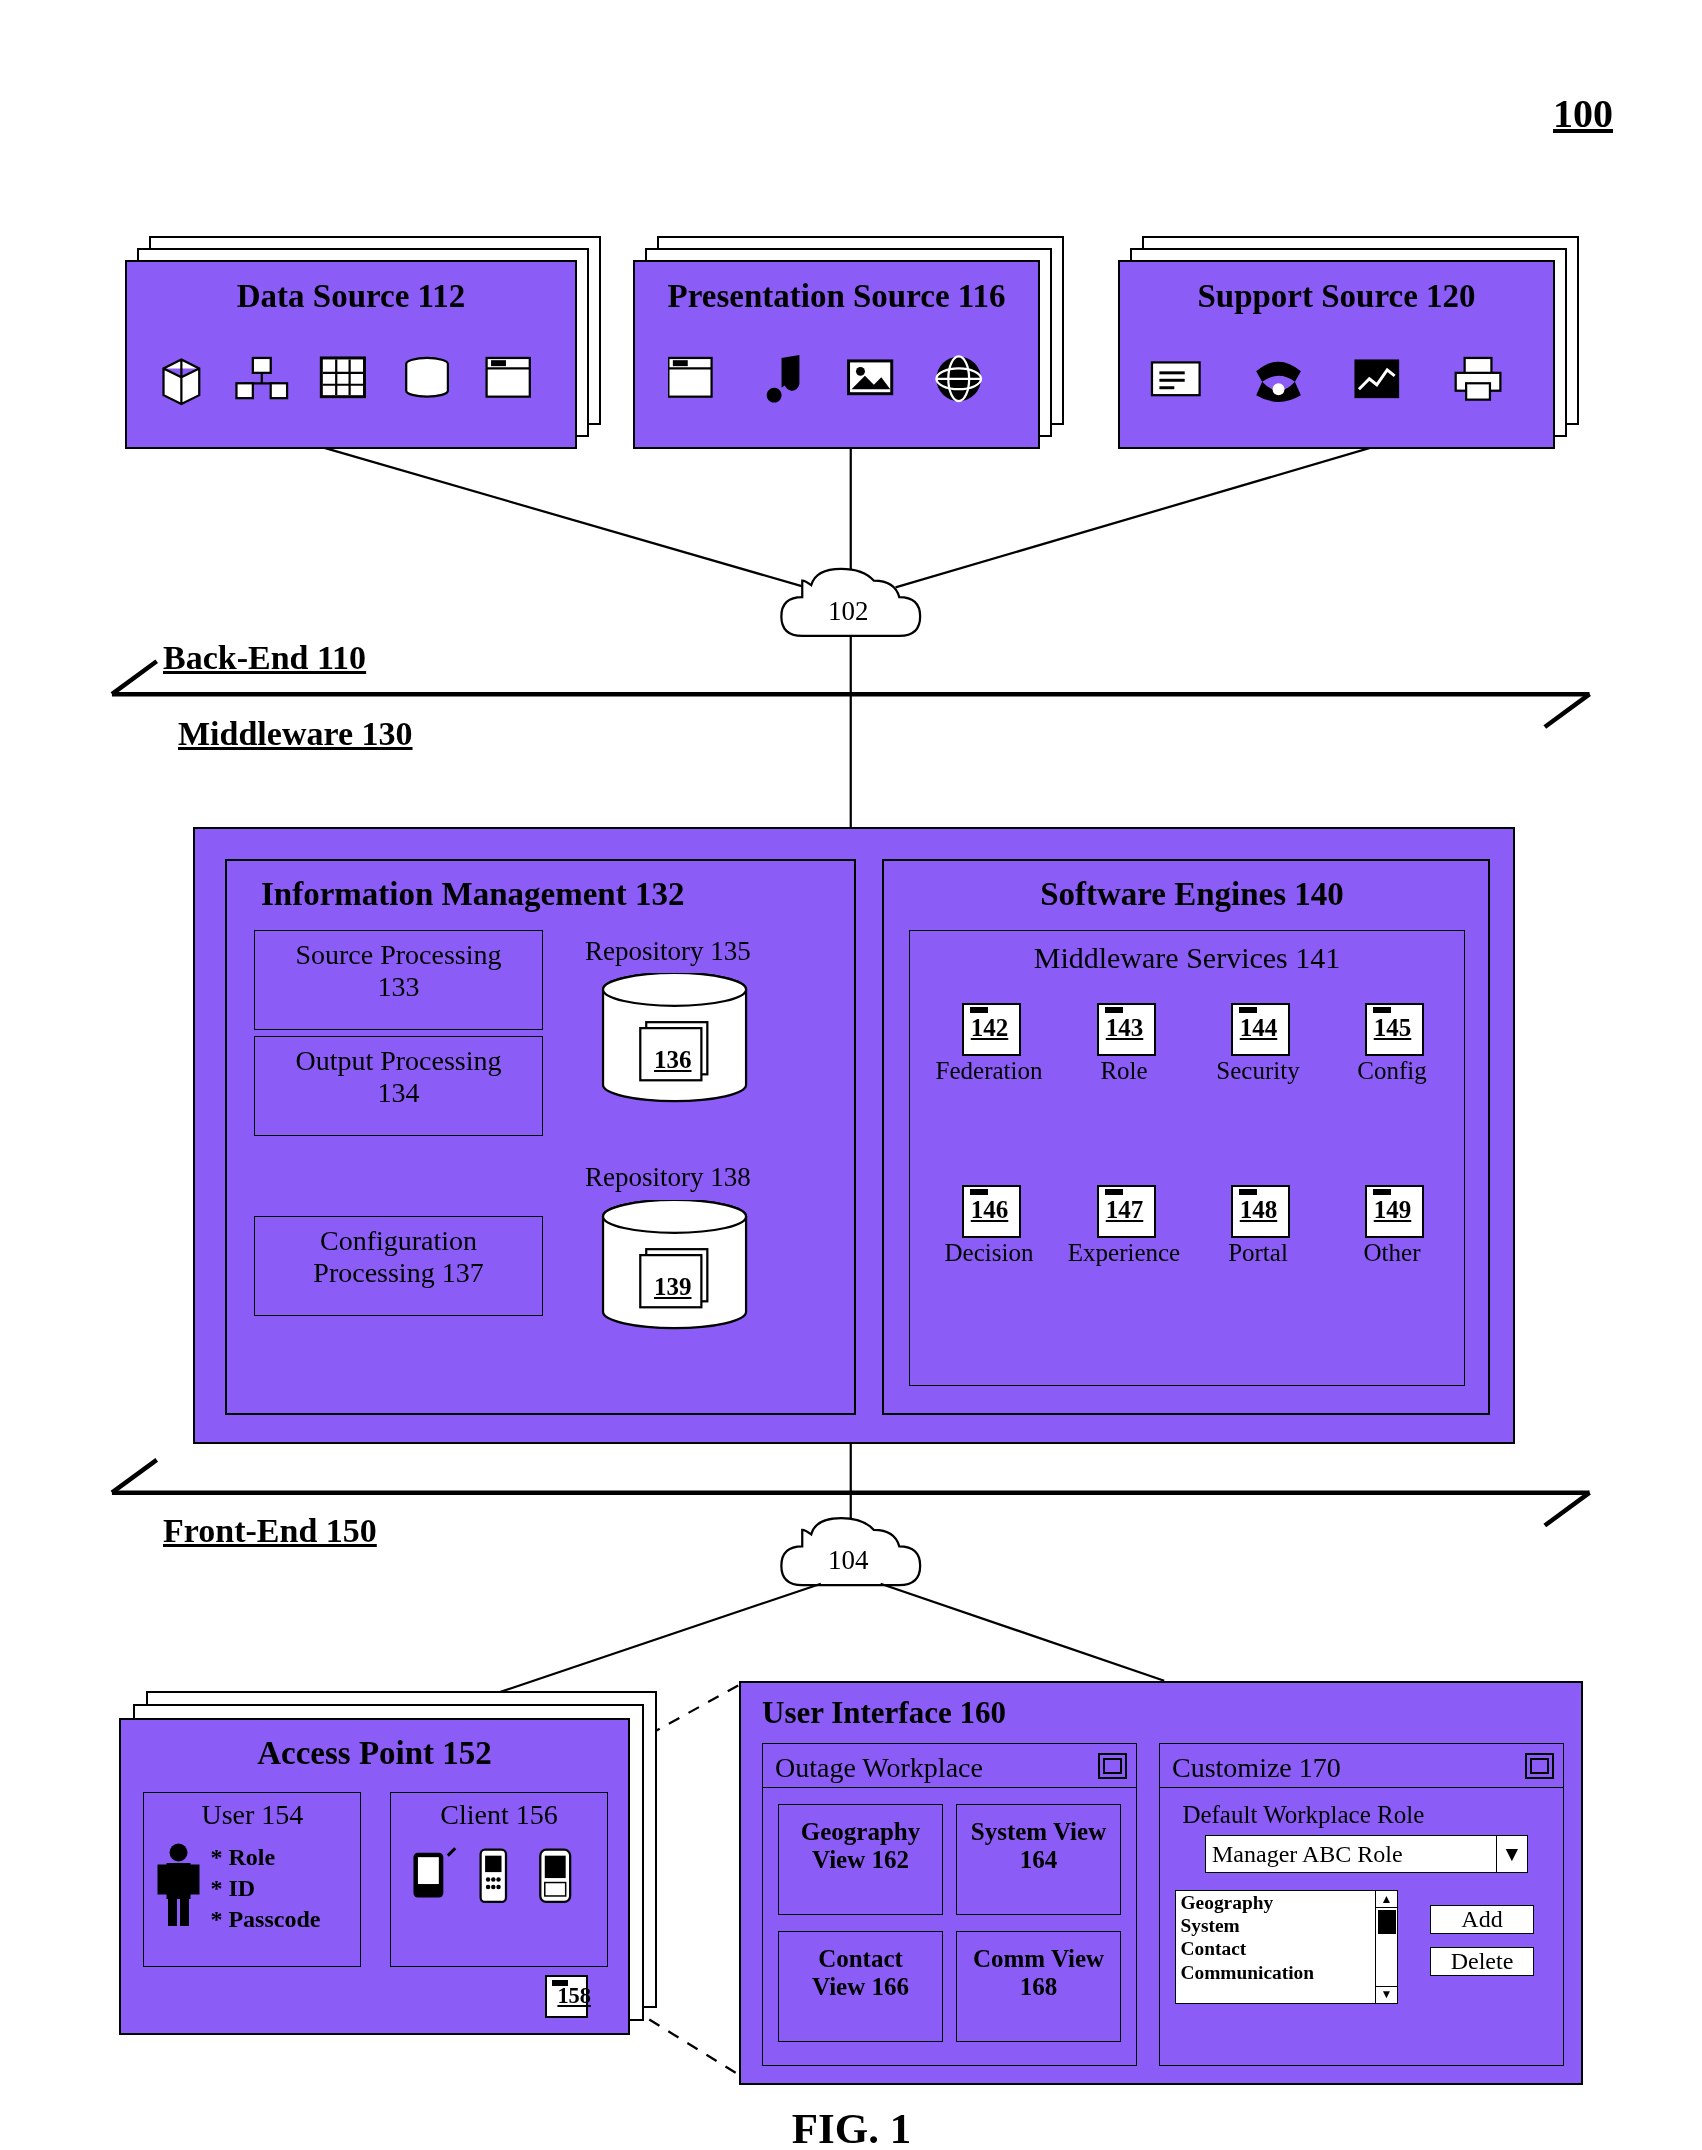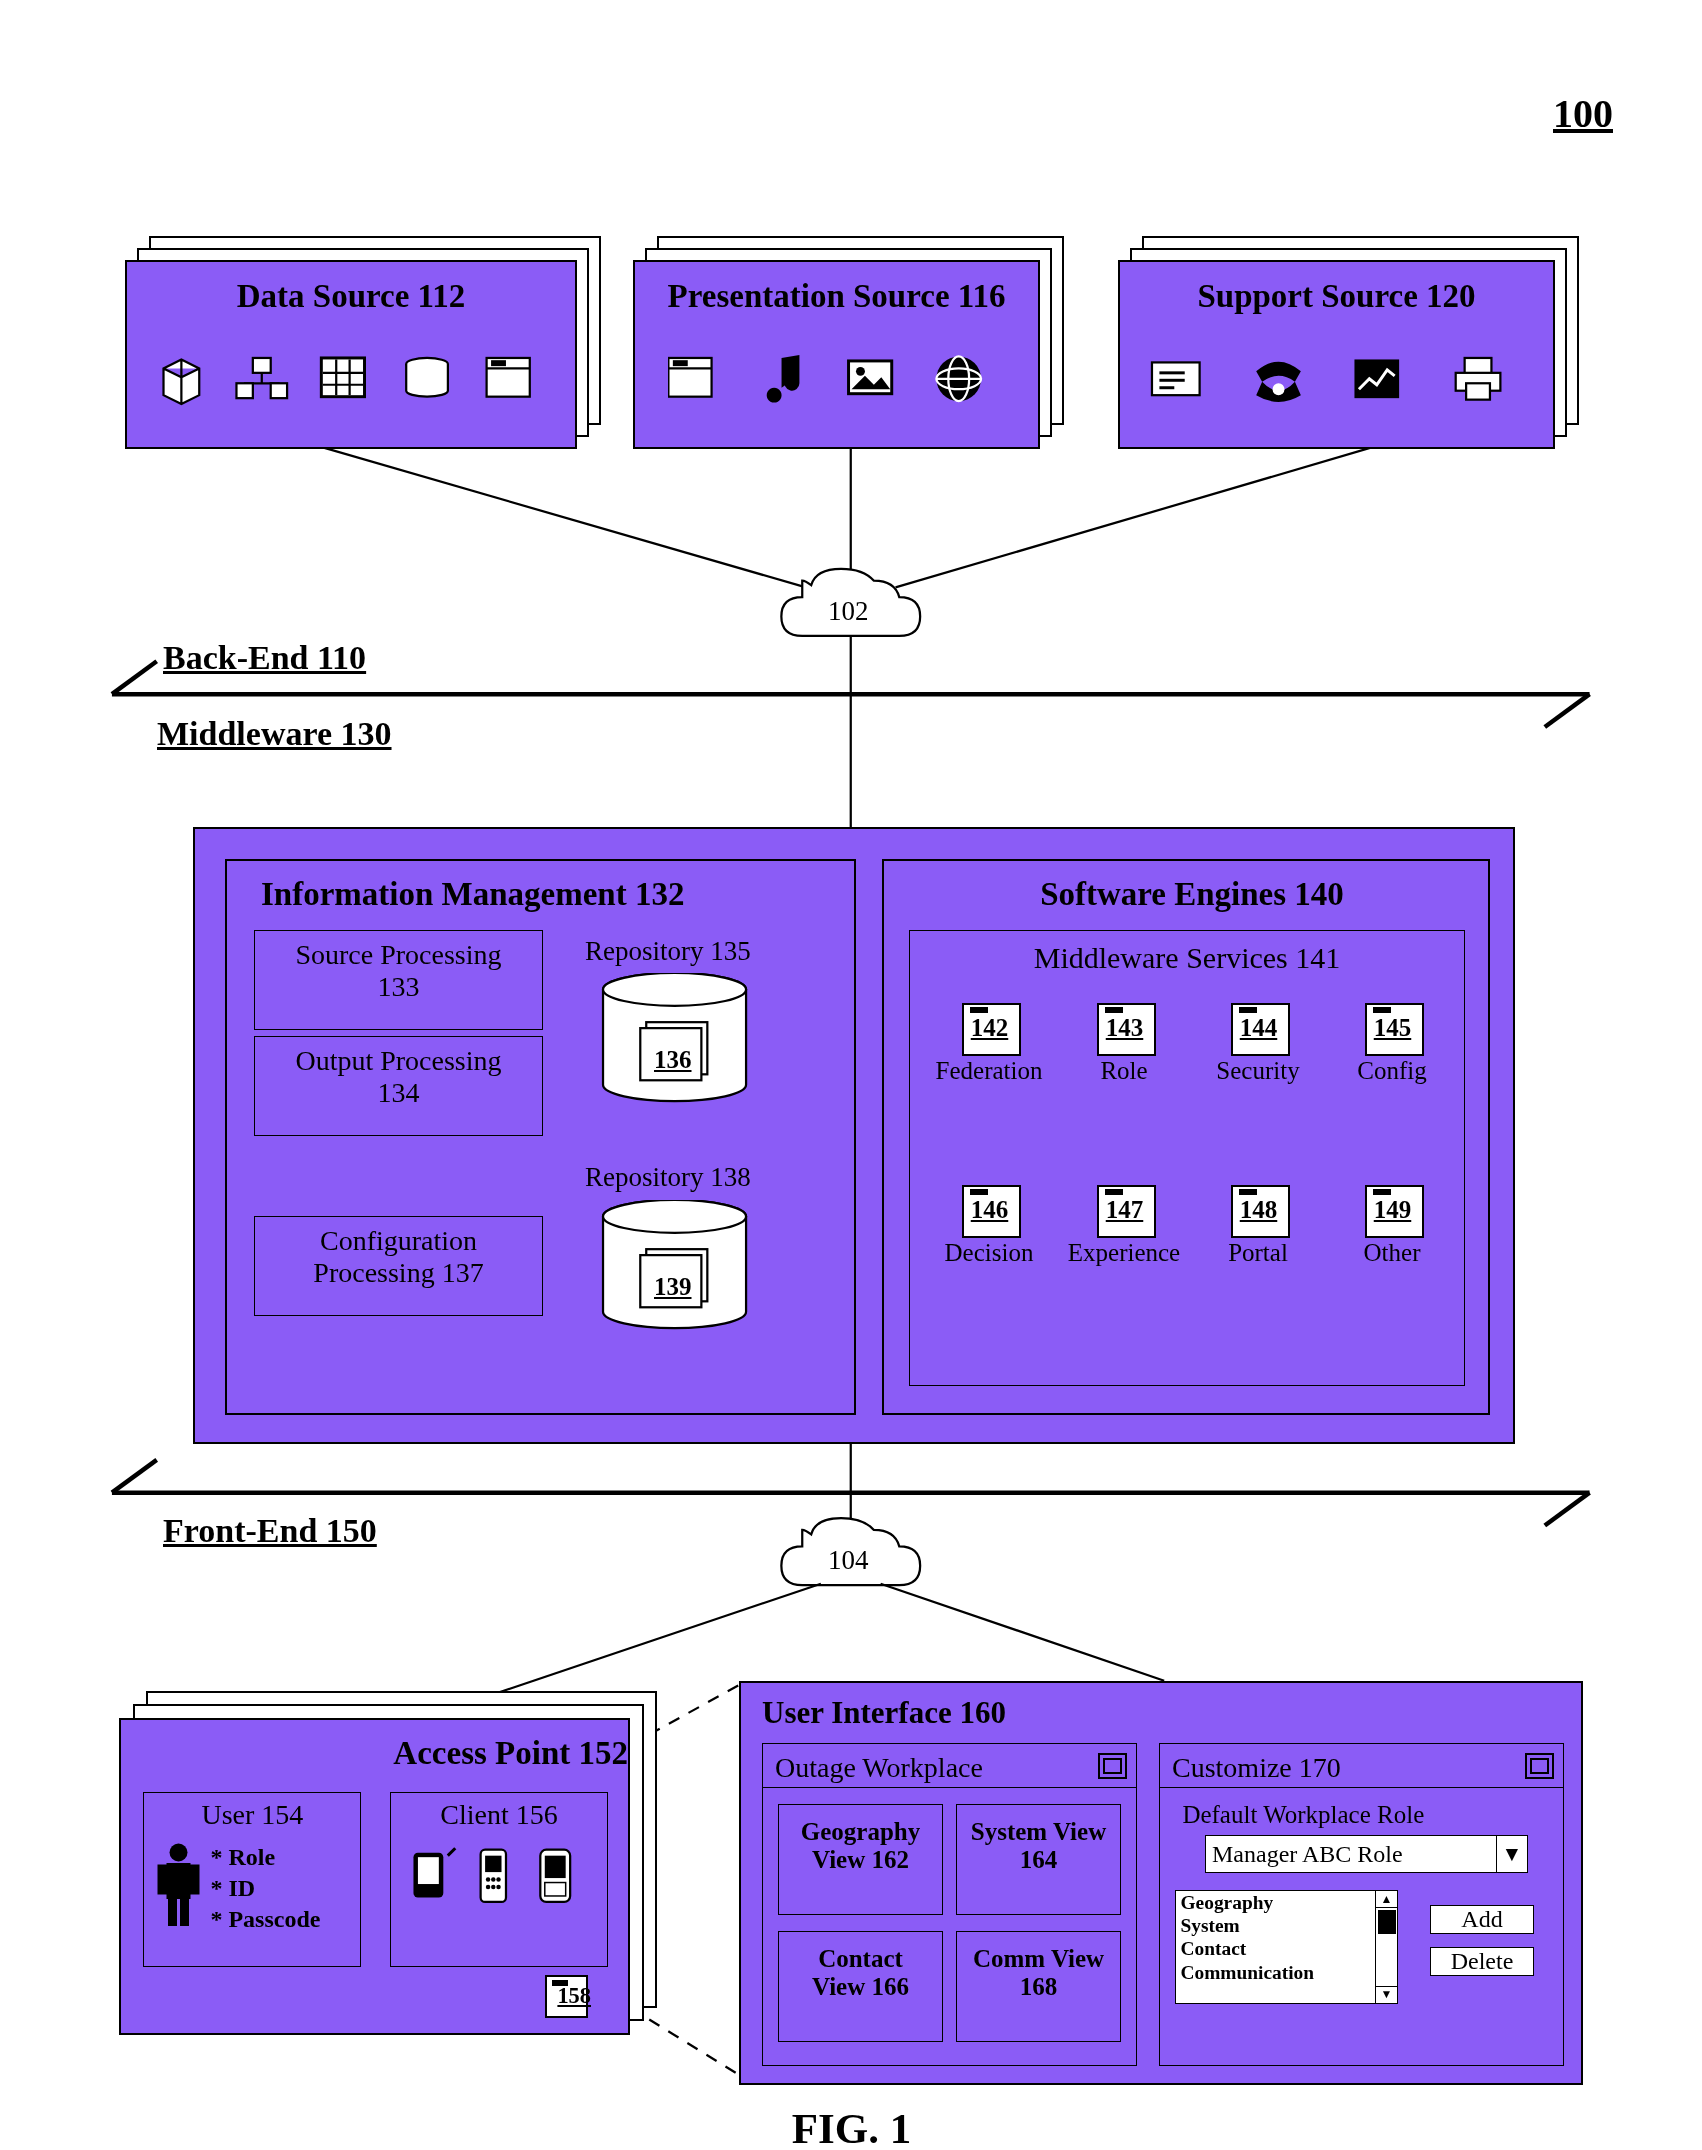--- a/index.html
+++ b/index.html
@@ -199,21 +199,21 @@
       <g transform="translate(414,8)">
           <rect x="12" y="0" width="36" height="22" fill="#fff" stroke="#000" stroke-width="3"></rect>
           <rect x="0" y="20" width="60" height="24" fill="#fff" stroke="#000" stroke-width="3"></rect>
           <rect x="14" y="34" width="32" height="22" fill="#fff" stroke="#000" stroke-width="3"></rect>
         </g>
     </svg>
   </div>
 </div>
 
 <div class="lbl b u" style="left:163px; top:639px; font-size:34px;">Back-End 110</div>
-<div class="lbl b u" style="left:157px; top:715px; font-size:34px;">Middleware 130</div>
+<div class="lbl b u" style="left:178px; top:715px; font-size:34px;">Middleware 130</div>
 <div class="lbl b u" style="left:163px; top:1512px; font-size:34px;">Front-End 150</div>
 
 <div class="box" style="left:193px; top:827px; width:1318px; height:613px;">
 
   <div class="box" style="left:30px; top:30px; width:627px; height:552px;">
     <div class="lbl b" style="left:34px; top:15px; font-size:33px;">Information Management 132</div>
 
     <div class="box thin center" style="left:27px; top:69px; width:287px; height:90px; font-size:28px; padding-top:7.5px;">
       <div>Source Processing</div>
       <div>133</div>
@@ -315,21 +315,21 @@
         <div class="txt">Other</div>
       </div>
     </div>
   </div>
 </div>
 
 <div>
   <div class="stackshadow" style="left:146px; top:1691px; width:507px; height:313px;"></div>
   <div class="stackshadow" style="left:133px; top:1704px; width:507px; height:313px;"></div>
   <div class="box" style="left:119px; top:1718px; width:507px; height:313px;">
-    <div class="lbl b center" style="left:0; right:0; top:15px; font-size:33px;text-align:right;">Access Point 152</div>
+    <div class="lbl b center" style="left:0; right:0; top:15px; font-size:33px;">Access Point 152</div>
 
     <div class="box thin" style="left:22.4px; top:72px; width:216px; height:173px;">
       <div class="lbl center" style="left:0; right:0; top:6px; font-size:28px;">User 154</div>
 
       <svg width="45" height="90" style="position:absolute; left:12px; top:49px;" viewBox="0 0 60 120">
         <circle cx="30" cy="14" r="12" fill="#000"></circle>
         <rect x="14" y="28" width="32" height="48" fill="#000"></rect>
         <rect x="2" y="30" width="14" height="40" fill="#000"></rect>
         <rect x="44" y="30" width="14" height="40" fill="#000"></rect>
         <rect x="16" y="76" width="12" height="36" fill="#000"></rect>

